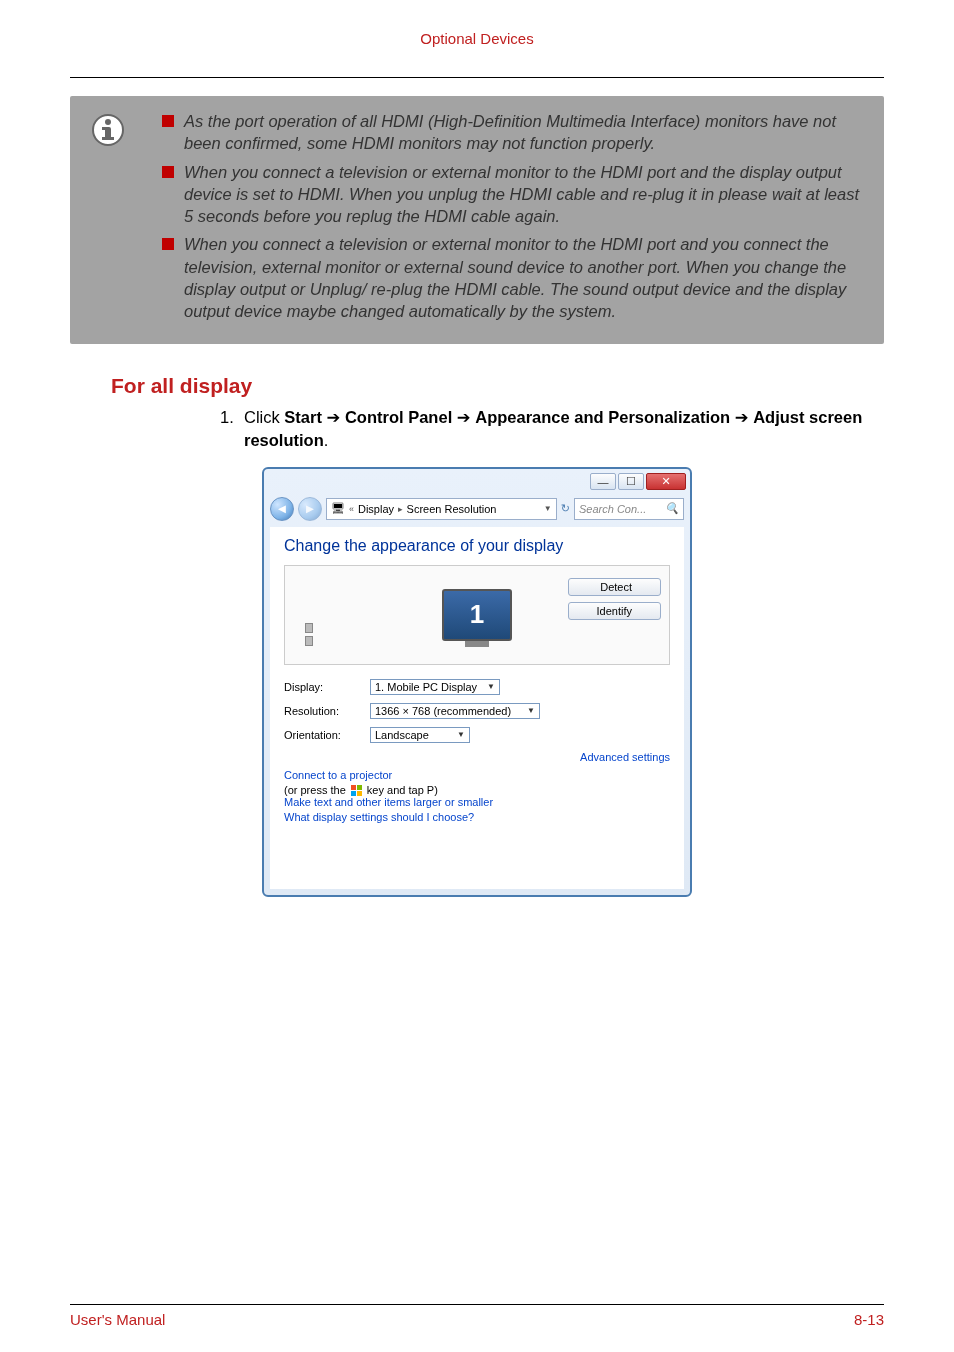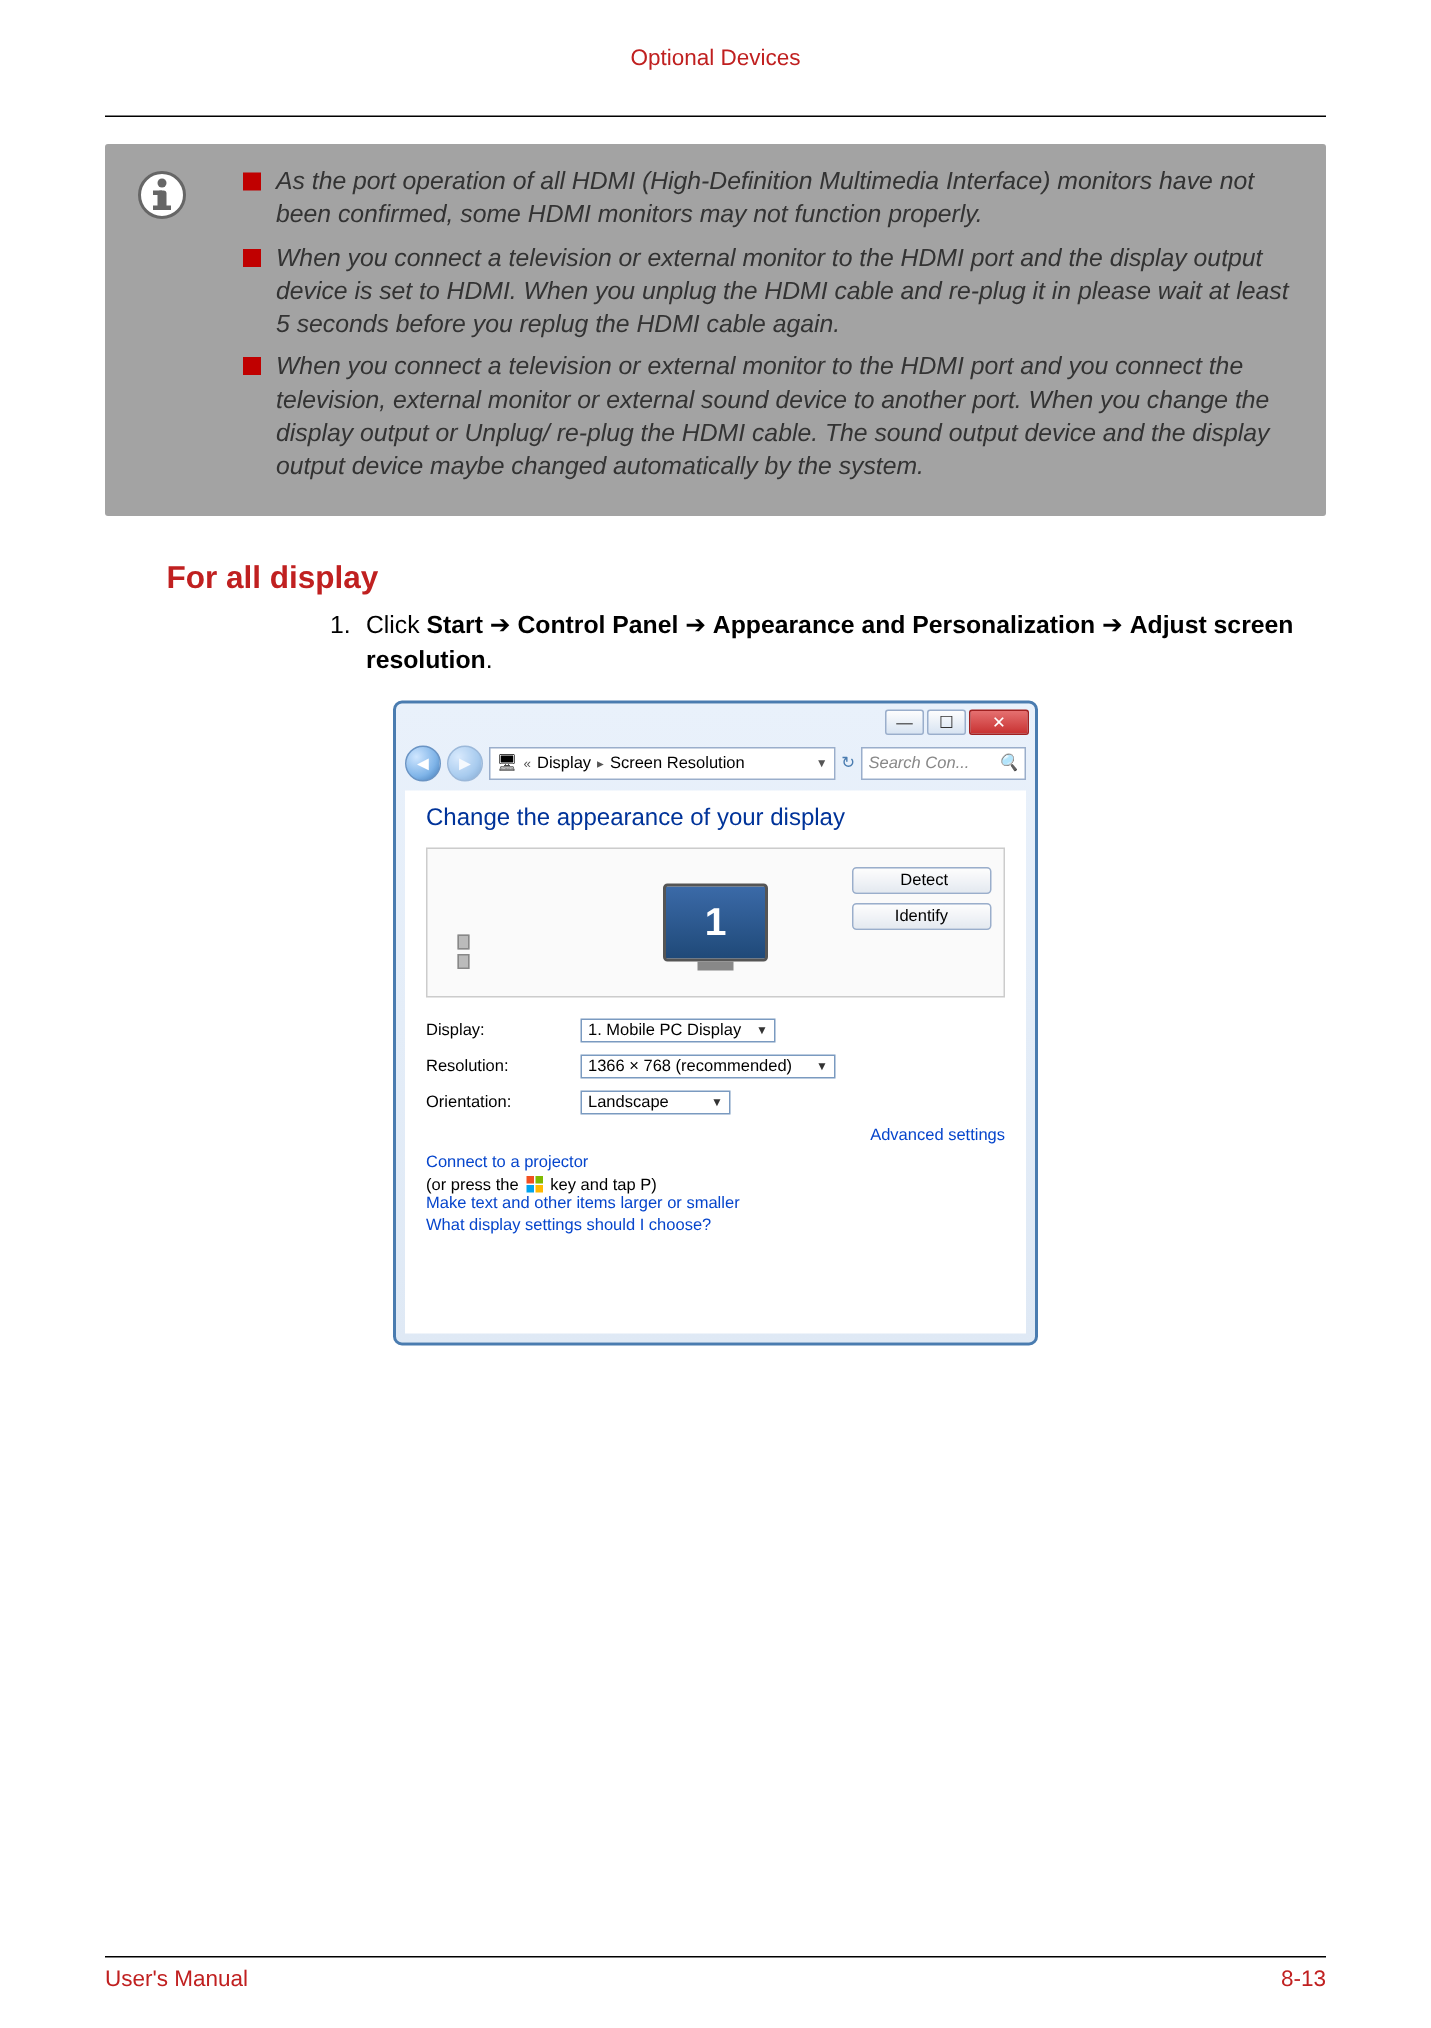--- a/index.html
+++ b/index.html
@@ -147,21 +147,21 @@
   }
   .monitor-img {
     width:70px; height:52px; background:linear-gradient(#3b6aa8,#1f4978);
     border:2px solid #555; border-radius:3px; position:relative;
     display:flex;align-items:center;justify-content:center; color:#fff; font-size:26px; font-weight:bold;
   }
   .monitor-stand { position:absolute; bottom:-8px; left:50%; transform:translateX(-50%);
     width:24px;height:6px;background:#888; }
   .desk-icons { position:absolute; left:20px; bottom:18px; display:flex;flex-direction:column;gap:3px;}
   .desk-icons span { width:8px;height:10px;background:#bbb;border:1px solid #888;}
-  .form-row { display:flex; align-items:center; gap:33px; margin-bottom:8px; font-size:11px;}
+  .form-row { display:flex; align-items:center; gap:16px; margin-bottom:8px; font-size:11px;}
   .form-row label { width:70px; }
   .combo {
     border:1px solid #7a9ac0; background:#fff; padding:1px 4px; font-size:11px;
     display:inline-flex;align-items:center;justify-content:space-between; min-width:130px;
   }
   .combo .cd { font-size:8px; color:#333; margin-left:6px;}
   .adv-settings { text-align:right; margin-top:4px; margin-bottom:6px;}
   .link { color:#0645cc; font-size:11px; }
   .help-links .link { display:block; margin-bottom:3px;}
   .help-links { margin-top:4px; margin-bottom:12px;}

